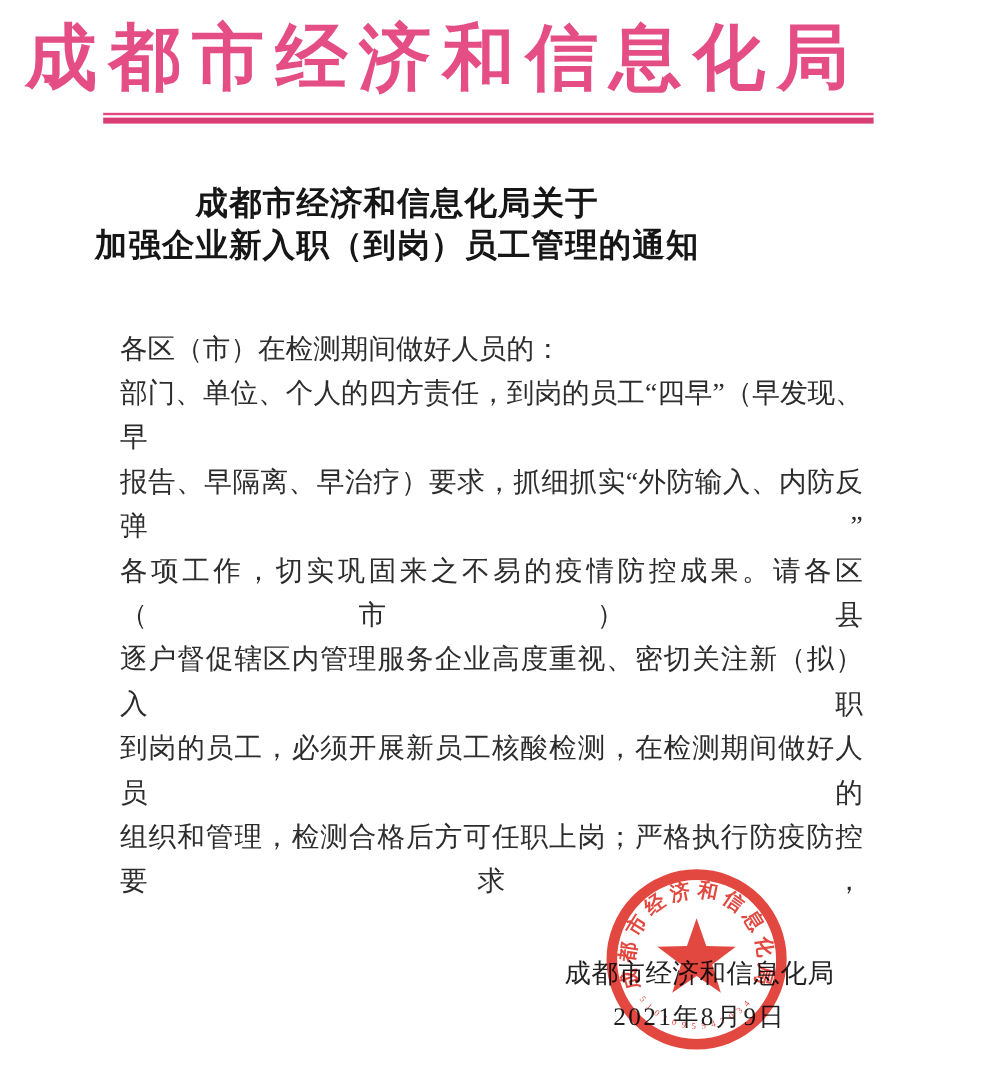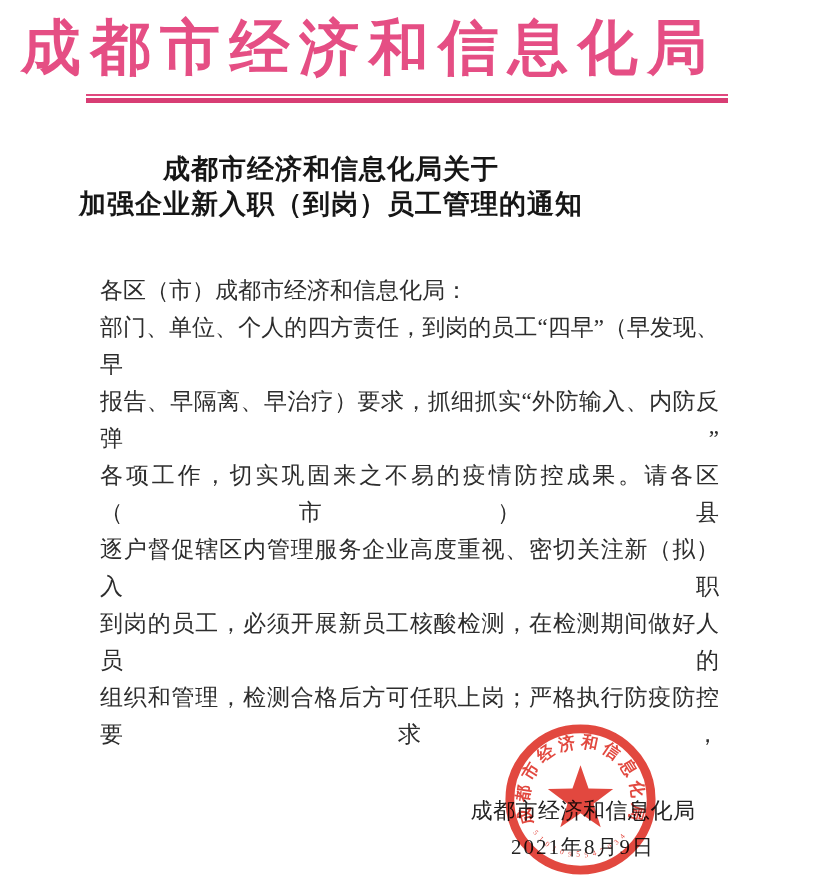--- a/index.html
+++ b/index.html
@@ -89,21 +89,21 @@
       <div class="thick"></div>
     </div>
   </header>
 
   <div class="doc-title">
     <div>成都市经济和信息化局关于</div>
     <div>加强企业新入职（到岗）员工管理的通知</div>
   </div>
 
   <main class="body-text">
-    <p class="line">各区（市）成都市经济和信息化局：</p>
+    <p class="line">各区（市）在检测期间做好人员的：</p>
     <p class="line just">部门、单位、个人的四方责任，到岗的员工“四早”（早发现、早</p>
     <p class="line just">报告、早隔离、早治疗）要求，抓细抓实“外防输入、内防反弹”</p>
     <p class="line just">各项工作，切实巩固来之不易的疫情防控成果。请各区（市）县</p>
     <p class="line just">逐户督促辖区内管理服务企业高度重视、密切关注新（拟）入职</p>
     <p class="line just">到岗的员工，必须开展新员工核酸检测，在检测期间做好人员的</p>
     <p class="line just">组织和管理，检测合格后方可任职上岗；严格执行防疫防控要求，</p>
 
   </main>
 
   <div class="signature">

